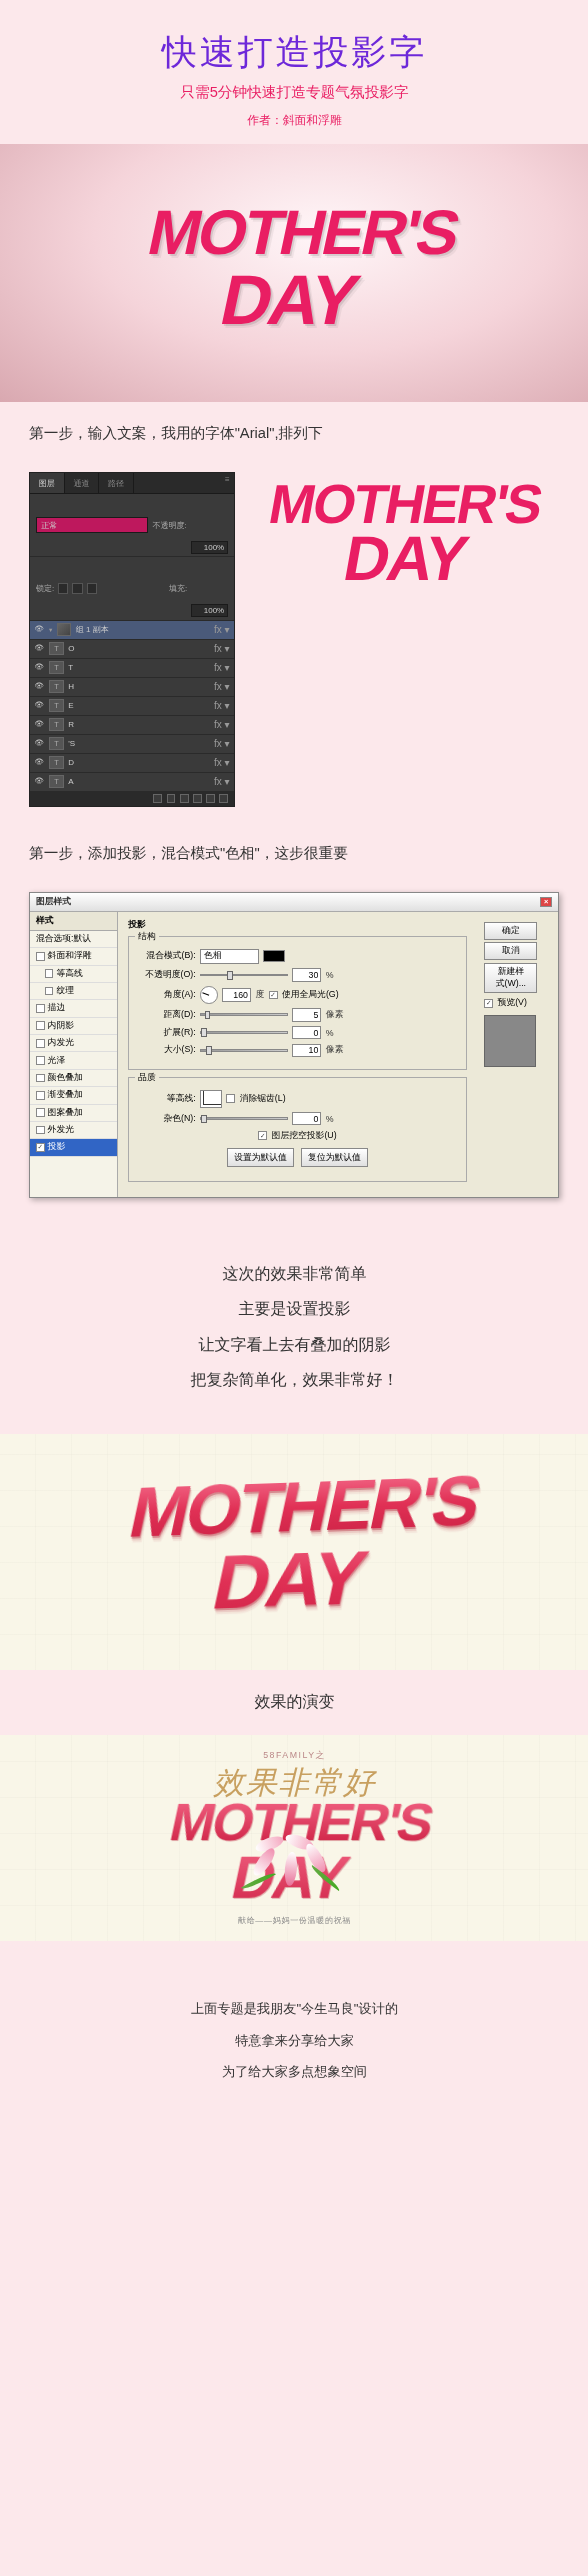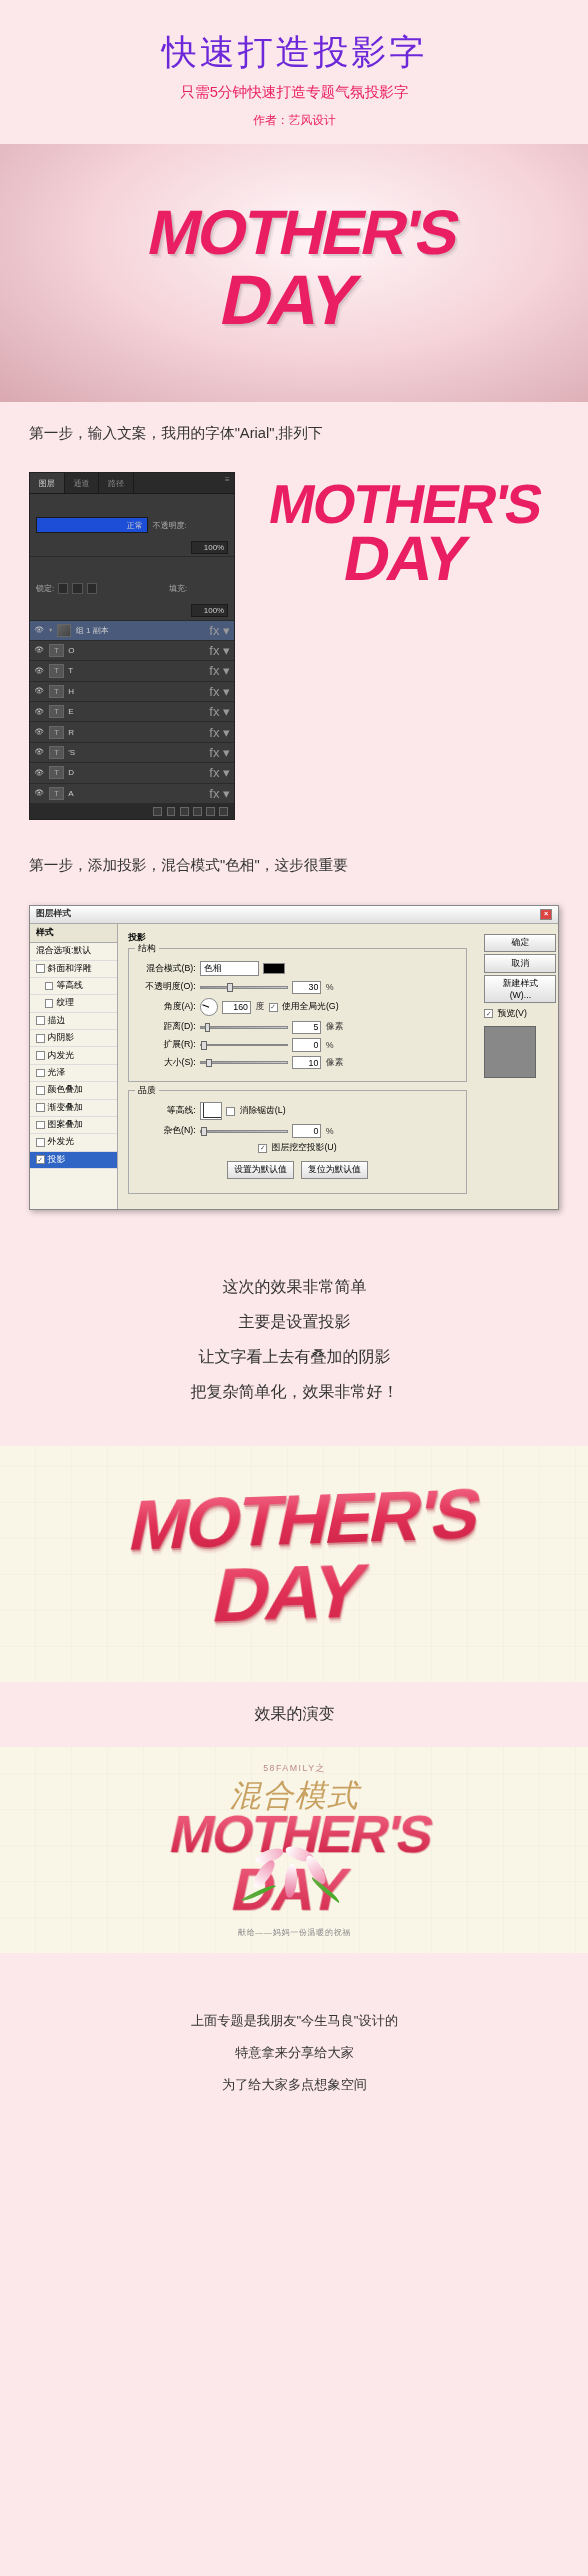--- a/index.html
+++ b/index.html
@@ -13,34 +13,34 @@
 .hero-line1 { font-family: Arial, sans-serif; font-size: 63px; font-weight: 900; color: #e91e63; letter-spacing: -2.9px; line-height: 0.85; text-shadow: 2.2px 2.2px 0 rgba(0,0,0,0.1), 4.4px 4.4px 0 rgba(0,0,0,0.05); }
 .hero-line2 { font-family: Arial, sans-serif; font-size: 70px; font-weight: 900; color: #e91e63; letter-spacing: -2.9px; text-shadow: 2.2px 2.2px 0 rgba(0,0,0,0.1), 4.4px 4.4px 0 rgba(0,0,0,0.05); }
 .step-text { color: #333; font-size: 14.7px; padding: 22px 29px 14.7px; }
 .step1-visual { padding: 14.7px 29px; display: flex; gap: 14.7px; align-items: flex-start; }
 .layers-panel { width: 206px; background: #3a3a3a; border: 0.7px solid #222; font-size: 8px; color: #ccc; }
 .panel-tabs { display: flex; background: #2a2a2a; border-bottom: 0.7px solid #1a1a1a; }
 .panel-tab { padding: 4.4px 8.8px; background: #3a3a3a; border-right: 0.7px solid #1a1a1a; }
 .panel-tab.inactive { background: #2a2a2a; color: #888; }
 .panel-menu { padding: 1.5px 4.4px; margin-left: auto; color: #888; }
 .panel-row { display: flex; align-items: center; padding: 2.9px 5.9px; gap: 4.4px; border-bottom: 0.7px solid #2a2a2a; }
-.panel-select { background: #1d4ed8; border: 0.7px solid #1a1a1a; color: #ccc; padding: 1.5px 4.4px; flex: 1; font-size: 8px; text-align: right; }
+.panel-select { background: #be185d; border: 0.7px solid #1a1a1a; color: #ccc; padding: 1.5px 4.4px; flex: 1; font-size: 8px; }
 .panel-label { color: #aaa; }
 .panel-opacity { width: 37px; background: #2a2a2a; border: 0.7px solid #1a1a1a; color: #ccc; text-align: right; padding: 0.7px 2.9px; margin-top: 44px; }
 .lock-row { display: flex; gap: 4px; padding: 2.9px 5.9px; border-bottom: 0.7px solid #2a2a2a; align-items: center; }
 .lock-box { width: 10.3px; height: 10.3px; border: 0.7px solid #555; background: #2a2a2a; }
 .layer-item { display: flex; align-items: center; padding: 2.2px 4.4px; border-bottom: 0.7px solid #2a2a2a; gap: 4.4px; min-height: 19px; }
 .layer-item.selected { background: #4a5a7a; }
 .eye { width: 10.3px; height: 10.3px; display: inline-block; position: relative; }
 .eye::before { content: "👁"; font-size: 7.4px; color: #ccc; }
 .thumb { width: 14.7px; height: 13.2px; background: #444; border: 0.7px solid #666; }
 .thumb.group { background: linear-gradient(135deg, #666 0%, #444 100%); }
 .thumb.text { background: #555; display: flex; align-items: center; justify-content: center; color: #aaa; font-size: 7.4px; }
 .layer-name { color: #ccc; font-size: 8px; }
-.layer-fx { margin-left: auto; color: #999; font-size: 13px; }
+.layer-fx { margin-left: auto; color: #999; font-size: 10px; }
 .caret { color: #999; font-size: 6.6px; }
 .panel-footer { display: flex; gap: 4.4px; padding: 2.9px 5.9px; background: #2a2a2a; justify-content: flex-end; }
 .foot-icon { width: 8.8px; height: 8.8px; border: 0.7px solid #666; background: #3a3a3a; }
 .step1-text { flex: 1; text-align: center; }
 .s1-line1 { font-family: Arial, sans-serif; font-size: 55px; font-weight: 900; color: #e91e63; letter-spacing: -2.2px; transform: skewX(-10deg); }
 .s1-line2 { font-family: Arial, sans-serif; font-size: 63px; font-weight: 900; color: #e91e63; letter-spacing: -2.2px; transform: skewX(-10deg); margin-top: -14.7px; }
 .dialog { margin: 14.7px 29px; width: 530px; background: #ece9d8; border: 0.7px solid #888; font-size: 8.8px; box-shadow: 1.5px 1.5px 5.9px rgba(0,0,0,0.3); }
 .dialog-title { background: linear-gradient(#fff, #e0e0e0); padding: 2.9px 5.9px; font-weight: bold; color: #333; border-bottom: 0.7px solid #aaa; display: flex; align-items: center; gap: 14px; }
 .dialog-close { margin-left: auto; width: 11.8px; height: 10.3px; background: #d44; color: #fff; text-align: center; line-height: 8.8px; border: 0.7px solid #888; font-size: 7.4px; }
 .dialog-body { display: flex; }
@@ -57,21 +57,21 @@
 .field-select { border: 0.7px solid #888; background: #fff; padding: 0.7px 2.9px; }
 .swatch { width: 22px; height: 11.8px; background: #000; border: 0.7px solid #888; }
 .slider { flex: 1; height: 2.9px; background: linear-gradient(to right, #999, #ccc); position: relative; border: 0.7px solid #888; max-width: 88px; }
 .slider-thumb { position: absolute; width: 5.9px; height: 8.8px; background: #ddd; border: 0.7px solid #666; top: -3.7px; }
 .field-input { width: 29px; border: 0.7px solid #888; padding: 0.7px 2.2px; text-align: right; background: #fff; }
 .unit { color: #333; }
 .angle-dial { width: 17.7px; height: 17.7px; border: 0.7px solid #888; border-radius: 50%; background: #fff; position: relative; }
 .angle-dial::after { content: ""; position: absolute; width: 7.4px; height: 0.7px; background: #000; top: 50%; left: 50%; transform-origin: left; transform: rotate(-160deg); }
 .contour-box { width: 22px; height: 17.7px; border: 0.7px solid #888; background: #fff; position: relative; }
 .contour-box::after { content: ""; position: absolute; left: 1.5px; bottom: 1.5px; width: 17.7px; height: 13.2px; border-left: 0.7px solid #333; border-bottom: 0.7px solid #333; }
-.dialog-btn { border: 0.7px solid #888; background: linear-gradient(#fff, #e0e0e0); padding: 2.2px 8.8px; font-size: 8.8px; margin: 2.2px 0; width: 72px; text-align: center; }
+.dialog-btn { border: 0.7px solid #888; background: linear-gradient(#fff, #e0e0e0); padding: 2.2px 8.8px; font-size: 8.8px; margin: 2.2px 0; width: 53px; text-align: center; }
 .dialog-right { width: 81px; padding: 7.4px; }
 .preview-box { width: 52px; height: 52px; background: #888; border: 0.7px solid #666; margin-top: 5.9px; }
 .summary { text-align: center; padding: 44px 0 37px; }
 .summary p { font-size: 16px; color: #333; line-height: 2.2; }
 .result1 { width: 100%; height: 236px; background: #f9f6e8; background-image: repeating-linear-gradient(0deg, transparent 0 35px, rgba(0,0,0,0.02) 35px 36px), repeating-linear-gradient(90deg, transparent 0 35px, rgba(0,0,0,0.02) 35px 36px); display: flex; align-items: center; justify-content: center; overflow: hidden; }
 .r1-text { transform: skewX(-14deg) rotate(-2deg); text-align: center; }
 .r1-line { font-family: Arial, sans-serif; font-weight: 900; letter-spacing: -2.9px; background: linear-gradient(180deg, #f06080 0%, #e03055 50%, #d02548 100%); -webkit-background-clip: text; background-clip: text; color: transparent; filter: drop-shadow(1.5px 2.2px 0 rgba(180,40,60,0.4)) drop-shadow(2.9px 4.4px 0 rgba(180,40,60,0.2)); }
 .r1-l1 { font-size: 70px; line-height: 0.8; }
 .r1-l2 { font-size: 77px; }
 .evolve-label { text-align: center; font-size: 16px; color: #333; padding: 22px 0; }
@@ -96,21 +96,21 @@
 .l2 { transform: rotate(-30deg); left: -7.4px; top: 55px; }
 .footer-note { text-align: center; padding: 52px 0 44px; }
 .footer-note p { font-size: 13.2px; color: #333; line-height: 2.4; }
 </style>
 </head>
 <body>
 
 <div class="header">
   <h1 class="title">快速打造投影字</h1>
   <p class="subtitle">只需5分钟快速打造专题气氛投影字</p>
-  <p class="author">作者：艺风设计</p>
+  <p class="author">作者：斜面和浮雕</p>
 </div>
 
 <div class="hero">
   <div class="hero-text">
     <div class="hero-line1">MOTHER'S</div>
     <div class="hero-line2">DAY</div>
   </div>
 </div>
 
 <p class="step-text">第一步，输入文案，我用的字体"Arial",排列下</p>
@@ -367,21 +367,21 @@
     <div class="r1-line r1-l1">MOTHER'S</div>
     <div class="r1-line r1-l2">DAY</div>
   </div>
 </div>
 
 <p class="evolve-label">效果的演变</p>
 
 <div class="result2">
   <div class="r2-wrap">
     <div class="r2-badge">58FAMILY之</div>
-    <div class="r2-chinese">混合模式</div>
+    <div class="r2-chinese">效果非常好</div>
     <div class="r2-en">
       <div class="r2-en-line r2-l1">MOTHER'S</div>
       <div class="r2-en-line r2-l2">DAY</div>
     </div>
     <div class="r2-sub">献给——妈妈一份温暖的祝福</div>
     <div class="flower">
       <div class="petal p1"></div>
         <div class="petal p2"></div>
         <div class="petal p3"></div>
         <div class="petal p4"></div>

